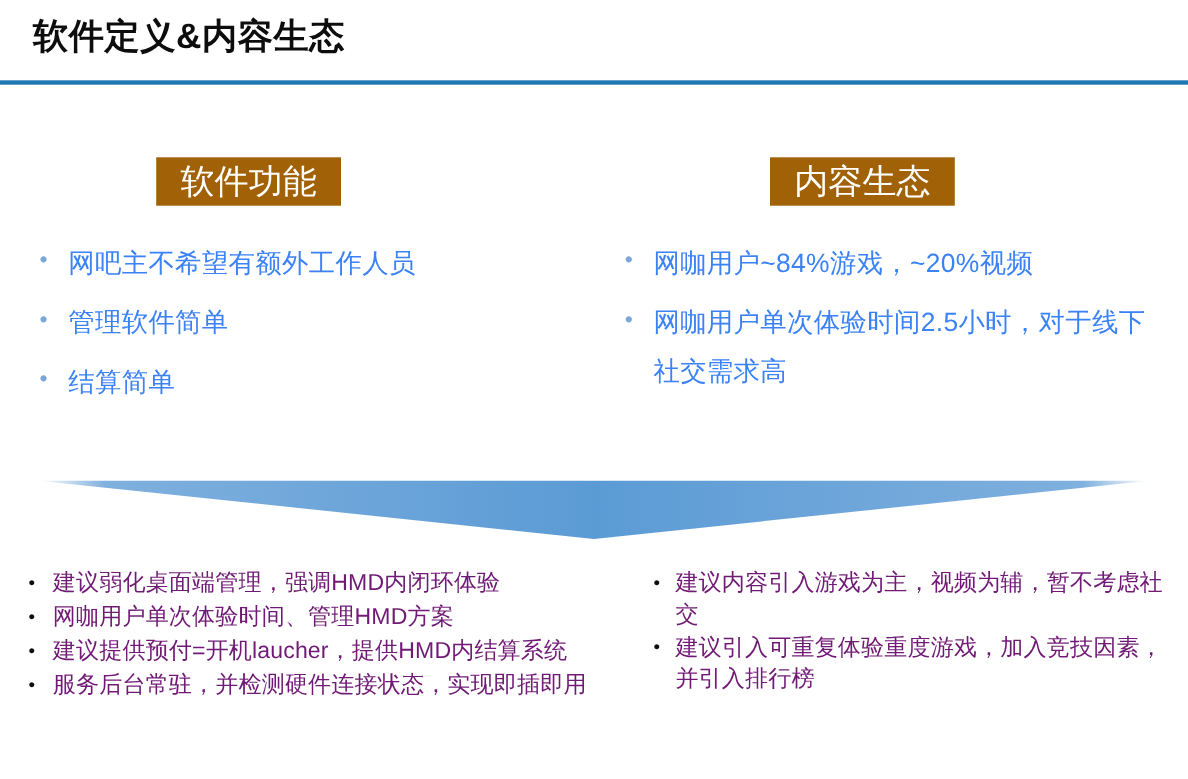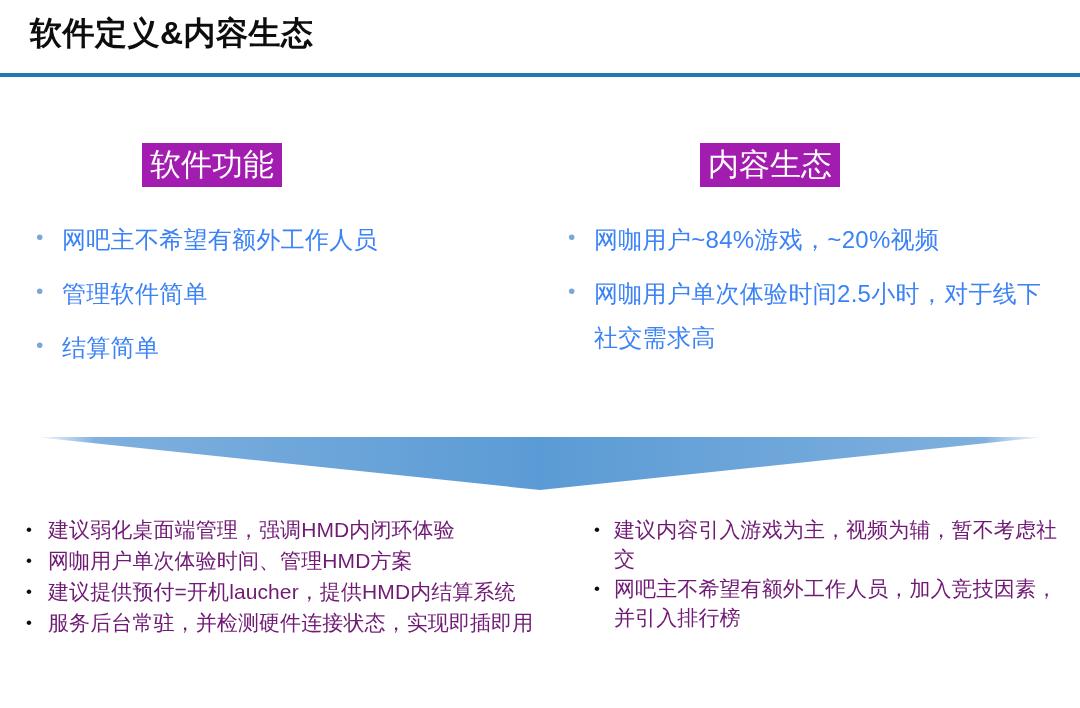--- a/index.html
+++ b/index.html
@@ -32,26 +32,26 @@
     left: 0;
     top: 73px;
     width: 1080px;
     height: 4px;
     background: #1f7ab4;
   }
 
   
   .badge {
     position: absolute;
-    background: #a21caf;
+    background: #a16207;
     color: #ffffff;
     font-size: 31px;
     line-height: 44px;
     height: 44px;
-    padding: 0 8px;
+    padding: 0 22px;
     white-space: nowrap;
     font-weight: normal;
   }
   .badge-left  { left: 142px; top: 143px; }
   .badge-right { left: 700px; top: 143px; }
 
   
   .upper-col {
     position: absolute;
     top: 218px;
@@ -197,15 +197,15 @@
   </div>
 </div>
 
 <div class="lower-col right">
   <div class="lower-item">
     <span class="dot">•</span>
     <span class="txt">建议内容引入游戏为主，视频为辅，暂不考虑社交</span>
   </div>
   <div class="lower-item">
     <span class="dot">•</span>
-    <span class="txt">网吧主不希望有额外工作人员，加入竞技因素，并引入排行榜</span>
+    <span class="txt">建议引入可重复体验重度游戏，加入竞技因素，并引入排行榜</span>
   </div>
 </div>
 
 </body></html>

